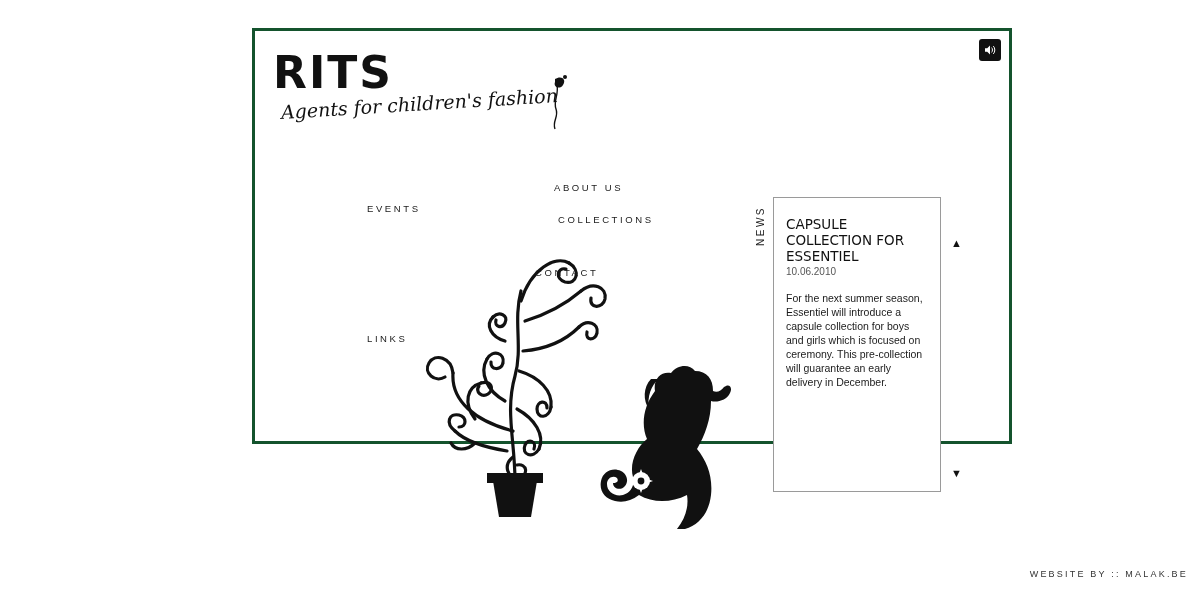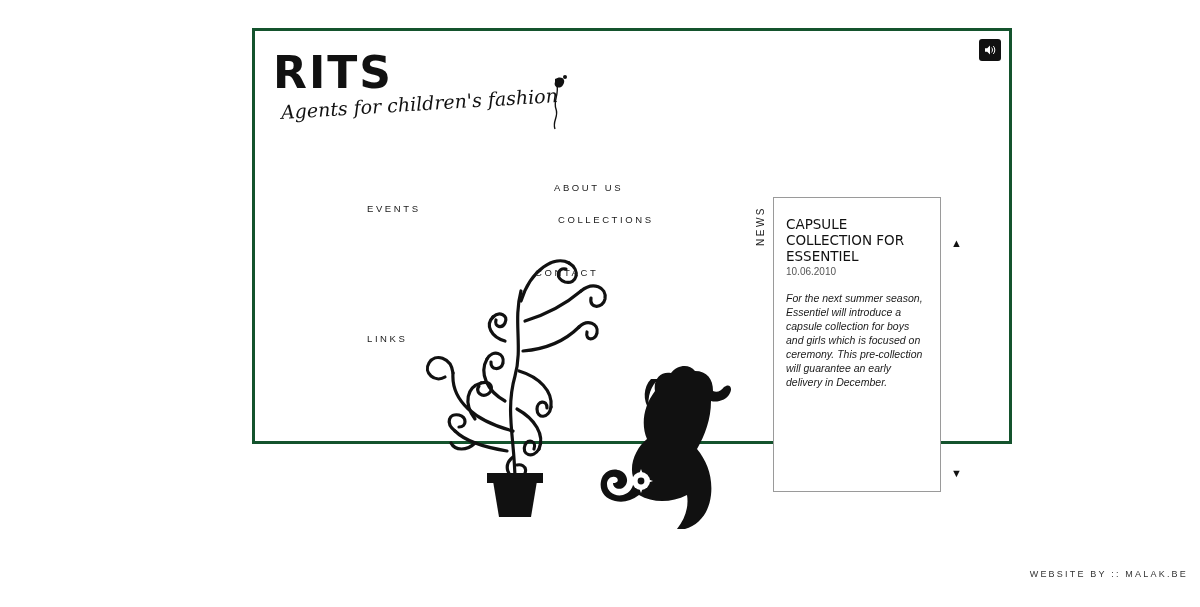--- a/index.html
+++ b/index.html
@@ -129,21 +129,20 @@
   .news-date {
     font-size: 10px;
     color: #555555;
     margin-bottom: 14px;
   }
   .news-body p {
     font-size: 10.5px;
     line-height: 14px;
     color: #1a1a1a;
     margin: 0 0 14px 0;
-    font-style: italic;
   }
   .news-body p.spaced { margin-top: 40px; }
   .arrow {
     position: absolute;
     left: 696px;
     font-size: 11px;
     color: #111111;
     line-height: 1;
   }
   .arrow-up { top: 207px; }

